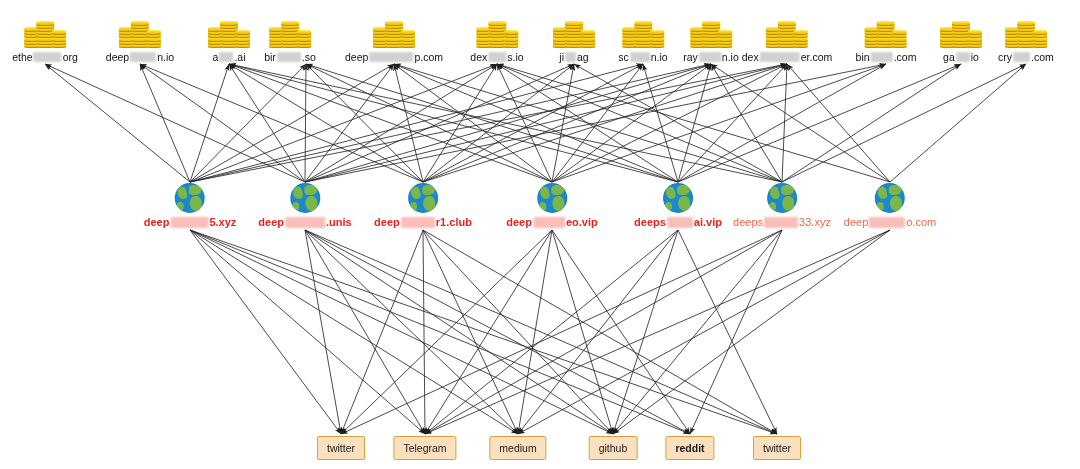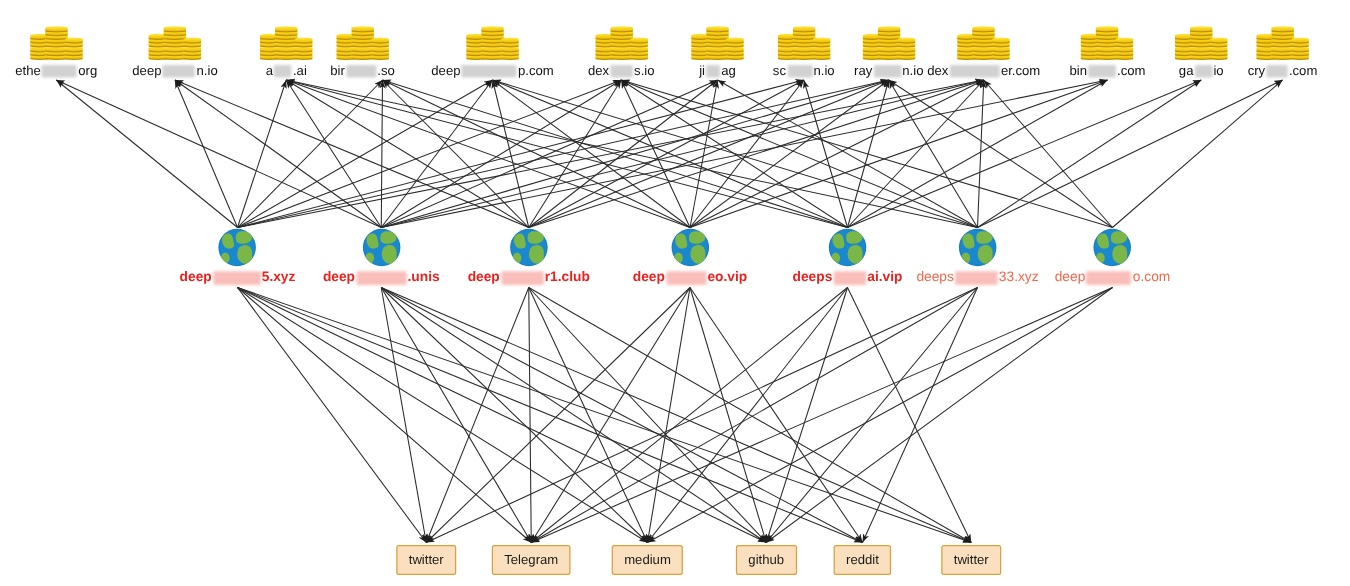--- a/index.html
+++ b/index.html
@@ -692,17 +692,17 @@
           <span class="redact" style="width: 36px;"></span>
           <span>o.com</span>
         </div>
       </div>
     </div>
   <div id="bot-layer">
       <div class="chip" style="left: 341px; top: 436px;"><span>twitter</span></div>
       <div class="chip" style="left: 425px; top: 436px;"><span>Telegram</span></div>
       <div class="chip" style="left: 518px; top: 436px;"><span>medium</span></div>
       <div class="chip" style="left: 613px; top: 436px;"><span>github</span></div>
-      <div class="chip" style="left: 690px; top: 436px;"><span>reddit</span></div>
+      <div class="chip" style="left: 690px; top: 436px; font-weight: bold;"><span>reddit</span></div>
       <div class="chip" style="left: 777px; top: 436px;"><span>twitter</span></div>
     </div>
 
 </div>
 
 </body></html>

